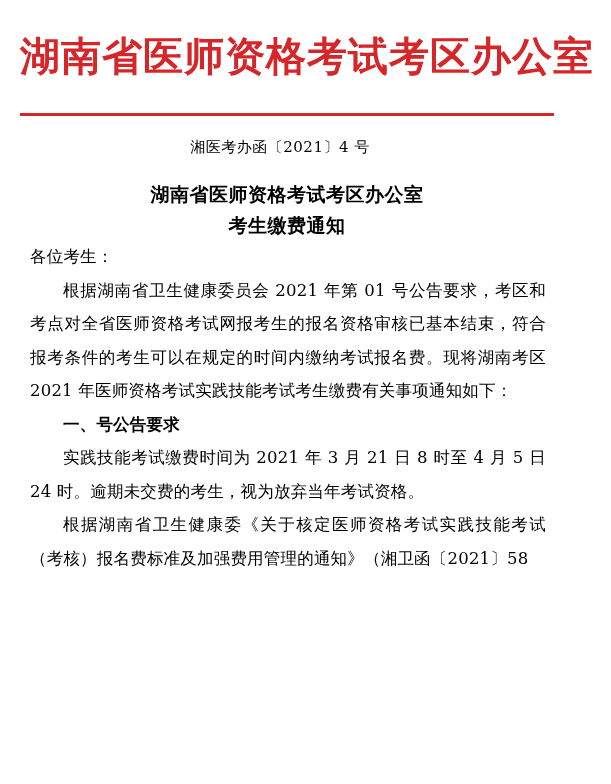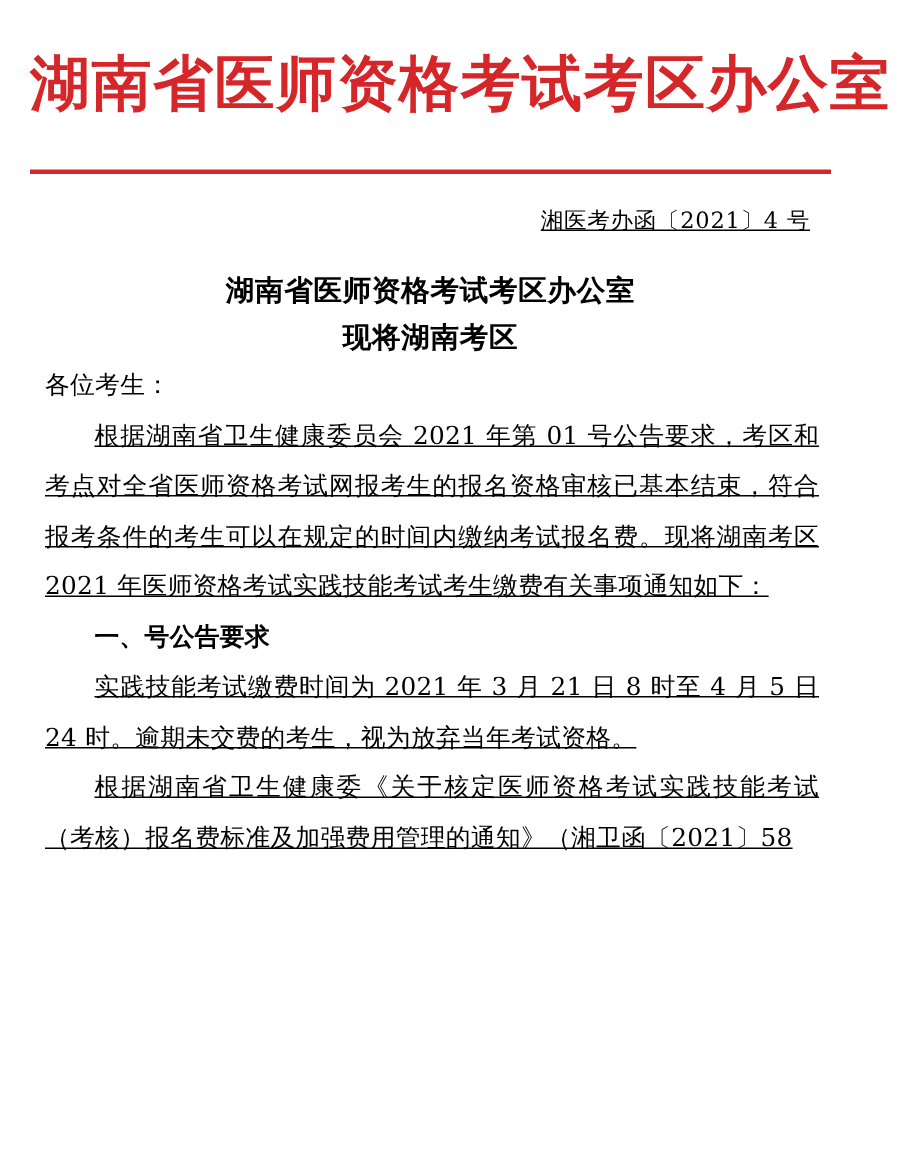--- a/index.html
+++ b/index.html
@@ -40,25 +40,24 @@
     margin-top: 34px;
   }
   .rule-thick {
     height: 3px;
     background: #d5262a;
   }
 
   
   .doc-number {
     margin-top: 22px;
-    text-align: right;
+    text-align: center;
     padding-right: 14px;
     font-size: 15px;
     letter-spacing: 0.5px;
-    text-decoration: underline;
   }
 
   
   .title-block {
     margin-top: 22px;
     text-align: center;
     font-weight: bold;
     font-size: 19px;
     line-height: 1.62;
     letter-spacing: 0.5px;
@@ -74,21 +73,20 @@
     letter-spacing: 0.2px;
     padding: 0 8px 0 10px;
   }
   .p {
     margin: 0;
     text-align: justify;
     text-justify: inter-ideograph;
   }
   .p-indent {
     text-indent: 2em;
-    text-decoration: underline;
   }
   .p-heading {
     text-indent: 2em;
     font-weight: bold;
   }
 </style>
 </head>
 <body>
 
 <div class="page">
@@ -98,21 +96,21 @@
   </div>
 
   <div class="rule-wrap">
     <div class="rule-thick"></div>
   </div>
 
   <div class="doc-number">湘医考办函〔2021〕4 号</div>
 
   <div class="title-block">
     <span class="title-line">湖南省医师资格考试考区办公室</span>
-    <span class="title-line">现将湖南考区</span>
+    <span class="title-line">考生缴费通知</span>
   </div>
 
   <div class="body-block">
     <p class="p">各位考生：</p>
     <p class="p p-indent">根据湖南省卫生健康委员会 2021 年第 01 号公告要求，考区和考点对全省医师资格考试网报考生的报名资格审核已基本结束，符合报考条件的考生可以在规定的时间内缴纳考试报名费。现将湖南考区 2021 年医师资格考试实践技能考试考生缴费有关事项通知如下：</p>
     <p class="p p-heading">一、号公告要求</p>
     <p class="p p-indent">实践技能考试缴费时间为 2021 年 3 月 21 日 8 时至 4 月 5 日 24 时。逾期未交费的考生，视为放弃当年考试资格。</p>
     <p class="p p-indent">根据湖南省卫生健康委《关于核定医师资格考试实践技能考试（考核）报名费标准及加强费用管理的通知》（湘卫函〔2021〕58</p>
   </div>
 

